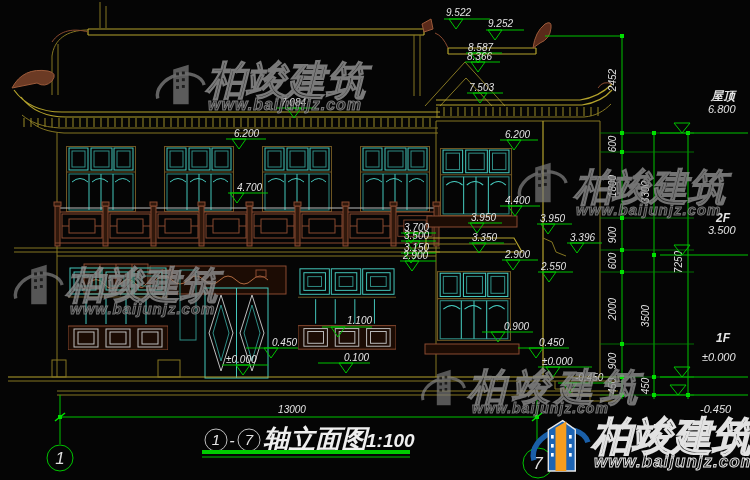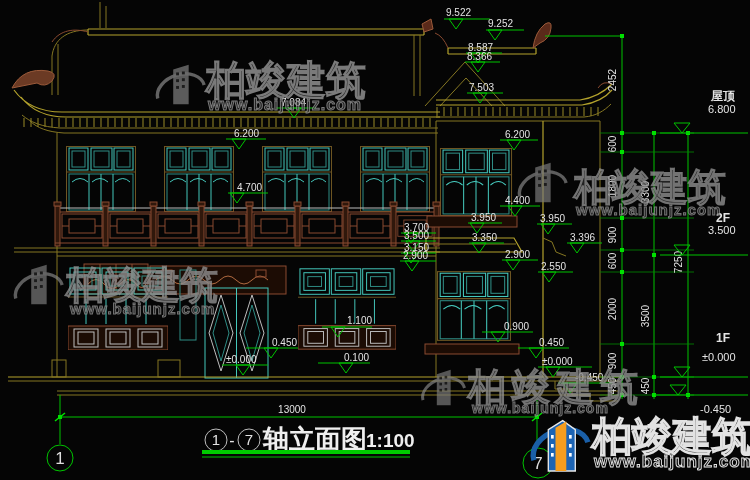--- a/index.html
+++ b/index.html
@@ -1,16 +1,16 @@
 <!DOCTYPE html>
 <html><head>
 <meta charset="utf-8">
 <style>
   html,body{margin:0;padding:0;background:#000;}
-  #stage{position:relative;width:750px;height:480px;background:#be185d;overflow:hidden;}
+  #stage{position:relative;width:750px;height:480px;background:#be185d;overflow:hidden;font-style:italic;}
   svg{display:block;}
   svg text{font-family:"Liberation Sans","DejaVu Sans",sans-serif;}
   .lbl{fill:#e4e4e4;font-size:10px;}
   .lblm{fill:#e4e4e4;font-size:10px;text-anchor:middle;}
   .lvl{fill:#e4e4e4;font-size:11px;}
   .cjk{fill:#e4e4e4;font-size:12px;font-weight:bold;}
   .g{stroke:#00c400;fill:none;stroke-width:1;}
   .tri{stroke:#00c400;fill:none;stroke-width:1;}
   .gf{fill:#00e000;}
   .y{stroke:#b3a22c;fill:none;stroke-width:1.2;}

